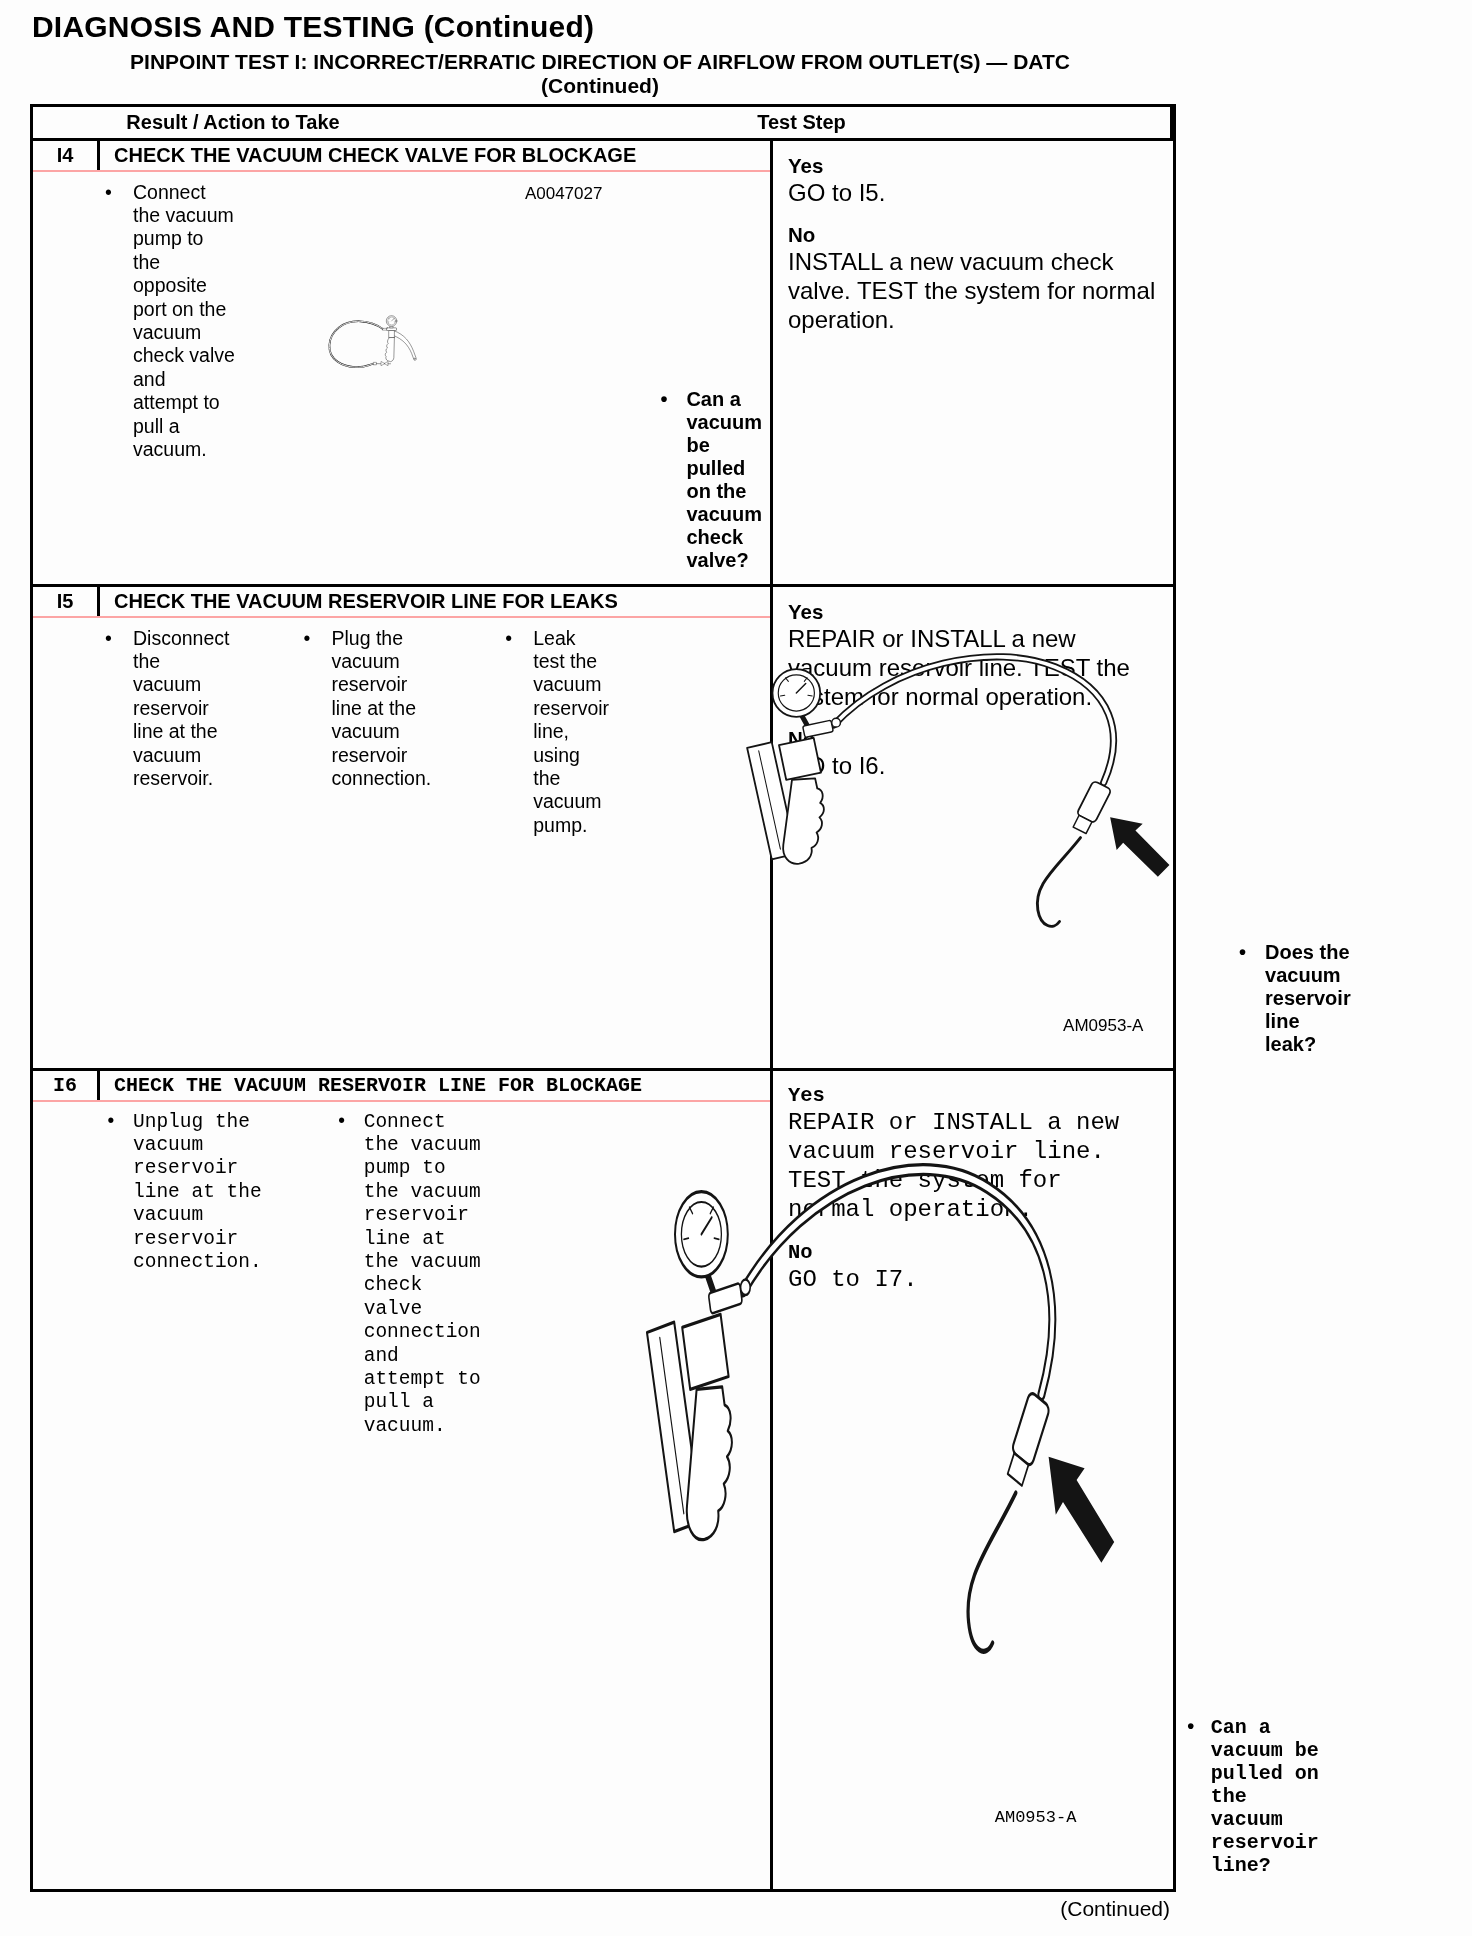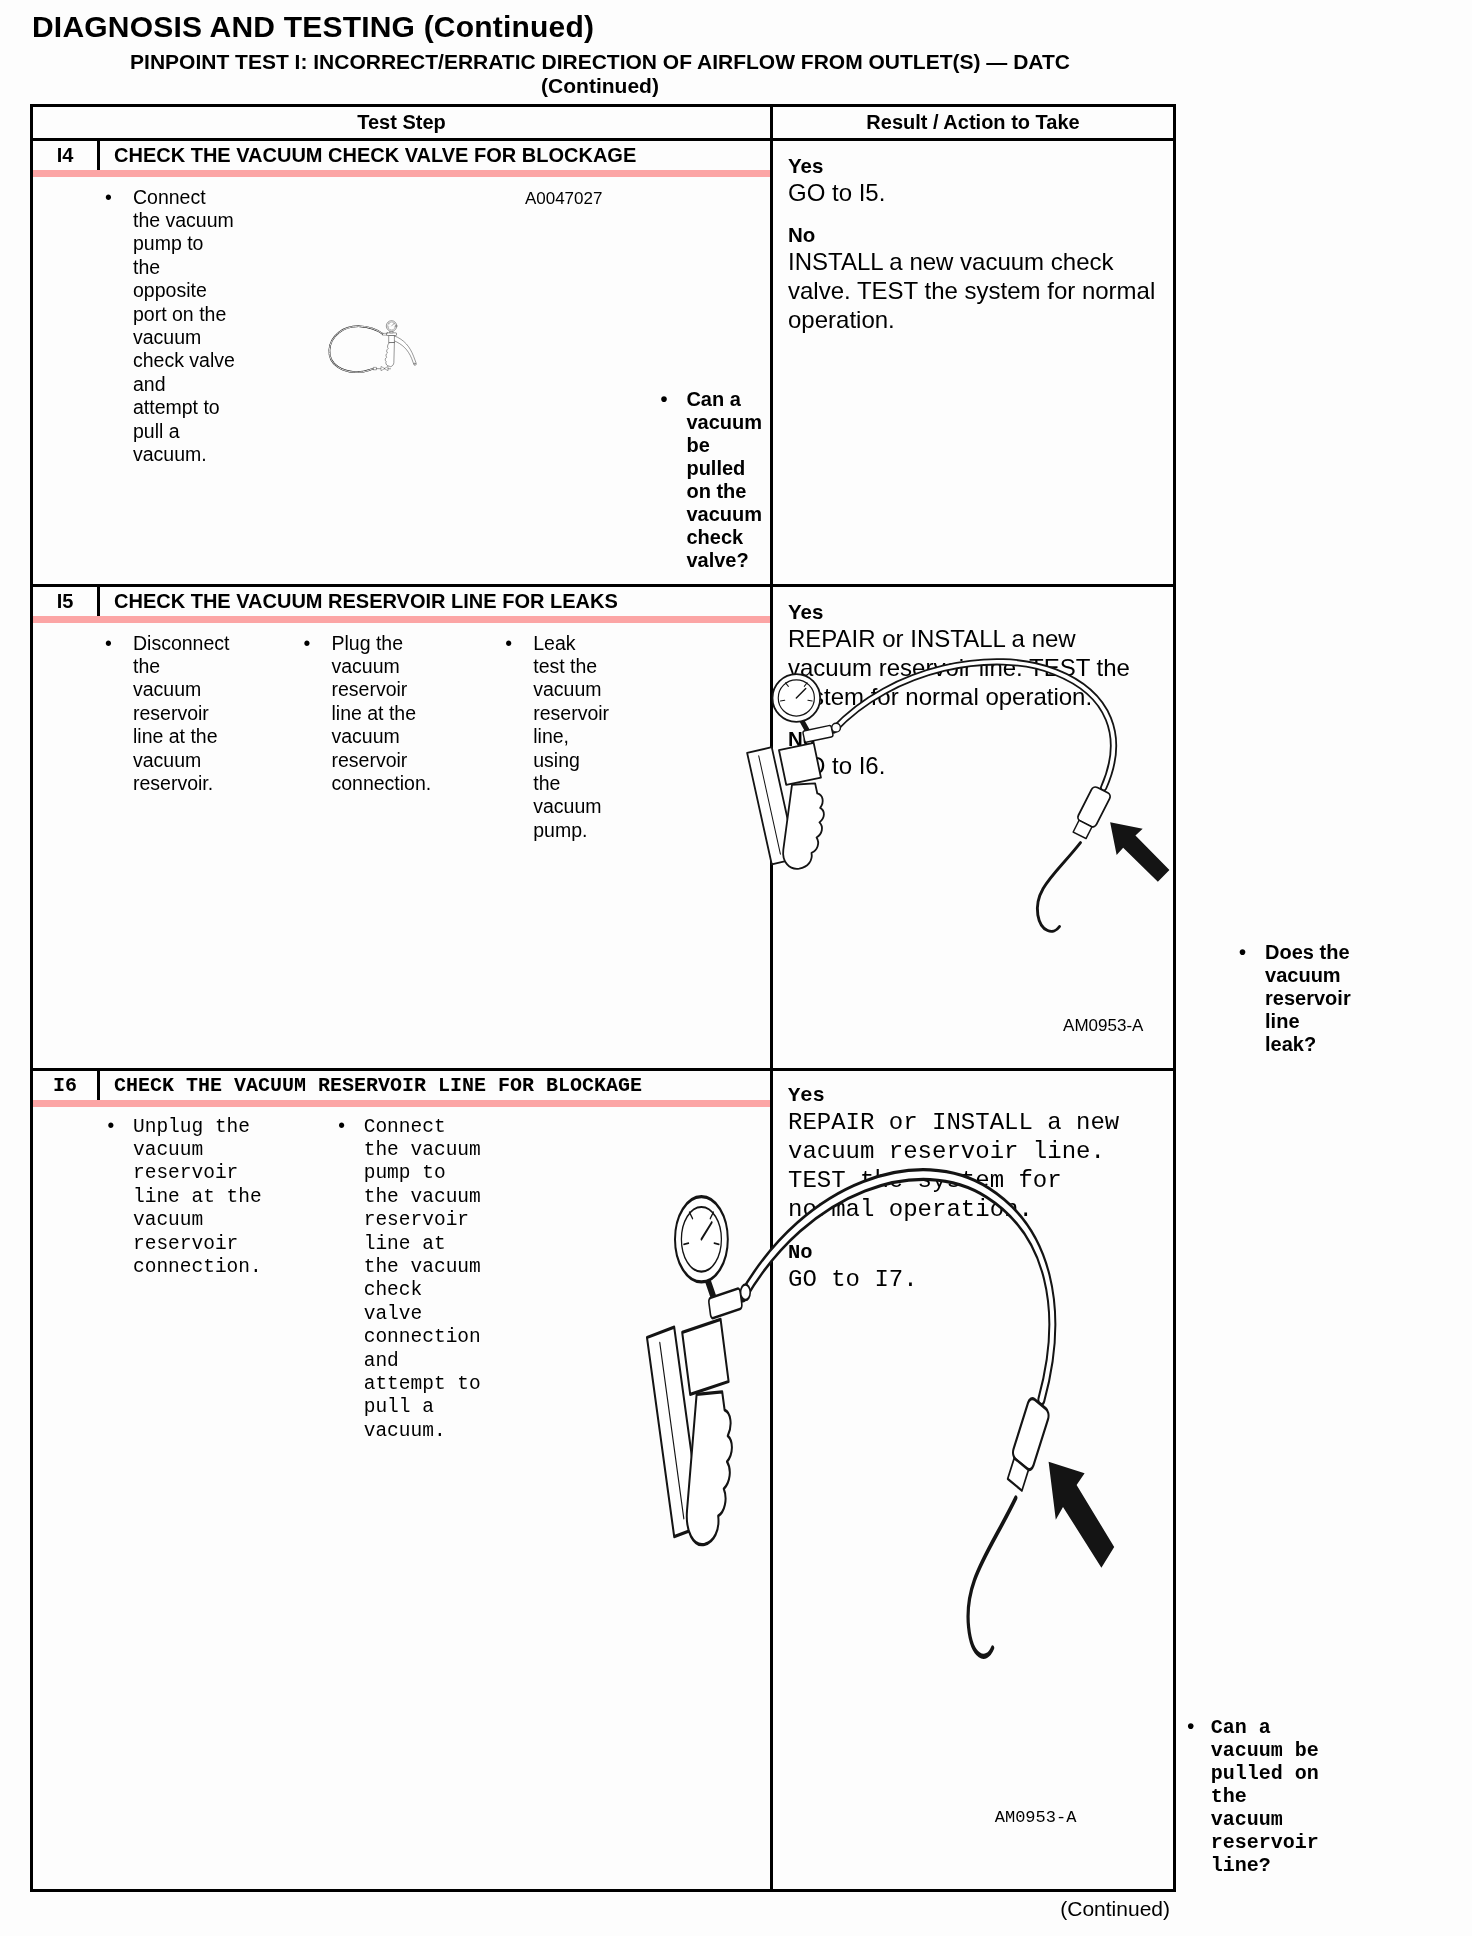--- a/index.html
+++ b/index.html
@@ -24,21 +24,21 @@
   .row-i4{min-height:443px;}
   .row-i5{min-height:481px;}
   .row-i6{min-height:818px;}
 
   .step-col{width:737px;border-right:3px solid #000;display:flex;flex-direction:column;}
   .res-col{flex:1;padding:12px 15px;font-size:20px;line-height:1.22;}
   .res-block + .res-block{margin-top:15px;}
   .res-word{font-weight:700;font-size:20.5px;}
   .res-action{font-size:24px;}
 
-  .step-head{display:flex;border-bottom:7px solid #fca5a5;align-items:center;}
+  .step-head{display:flex;border-bottom:2px solid #fca5a5;align-items:center;}
   .step-id{width:64px;border-right:3px solid #000;text-align:center;font-weight:700;font-size:20px;padding:3px 0;}
   .step-title{font-weight:700;font-size:20px;padding:3px 0 3px 14px;}
 
   .step-body{display:flex;flex-direction:row;flex:1;padding:8px 8px 10px 8px;}
   .bullet{display:flex;font-size:19.5px;line-height:1.2;margin:1px 0;padding-right:10px;}
   .bullet::before{content:"\2022";min-width:28px;margin-left:64px;}
   .question{display:flex;font-weight:700;font-size:20px;margin-top:auto;padding-bottom:2px;}
   .question::before{content:"\2022";min-width:26px;margin-left:58px;}
 
   .fig1{display:block;margin:14px 0 0 66px;width:560px;height:298px;}
@@ -113,22 +113,22 @@
 
 <div class="sheet">
 
   <div class="doc-title">DIAGNOSIS AND TESTING (Continued)</div>
   <div class="subtitle">PINPOINT TEST I: INCORRECT/ERRATIC DIRECTION OF AIRFLOW FROM OUTLET(S) — DATC</div>
   <div class="subtitle-cont">(Continued)</div>
 
   <div class="pp-table">
 
     <div class="hdr">
+      <div class="hcell cell-result">Result / Action to Take</div>
       <div class="hcell cell-step">Test Step</div>
-      <div class="hcell cell-result">Result / Action to Take</div>
     </div>
 
     <div class="trow row-i4">
       <div class="step-col">
         <div class="step-head">
           <div class="step-id">I4</div>
           <div class="step-title">CHECK THE VACUUM CHECK VALVE FOR BLOCKAGE</div>
         </div>
         <div class="step-body">
           <div class="bullet">Connect the vacuum pump to the opposite port on the vacuum check valve and attempt to pull a vacuum.</div>

